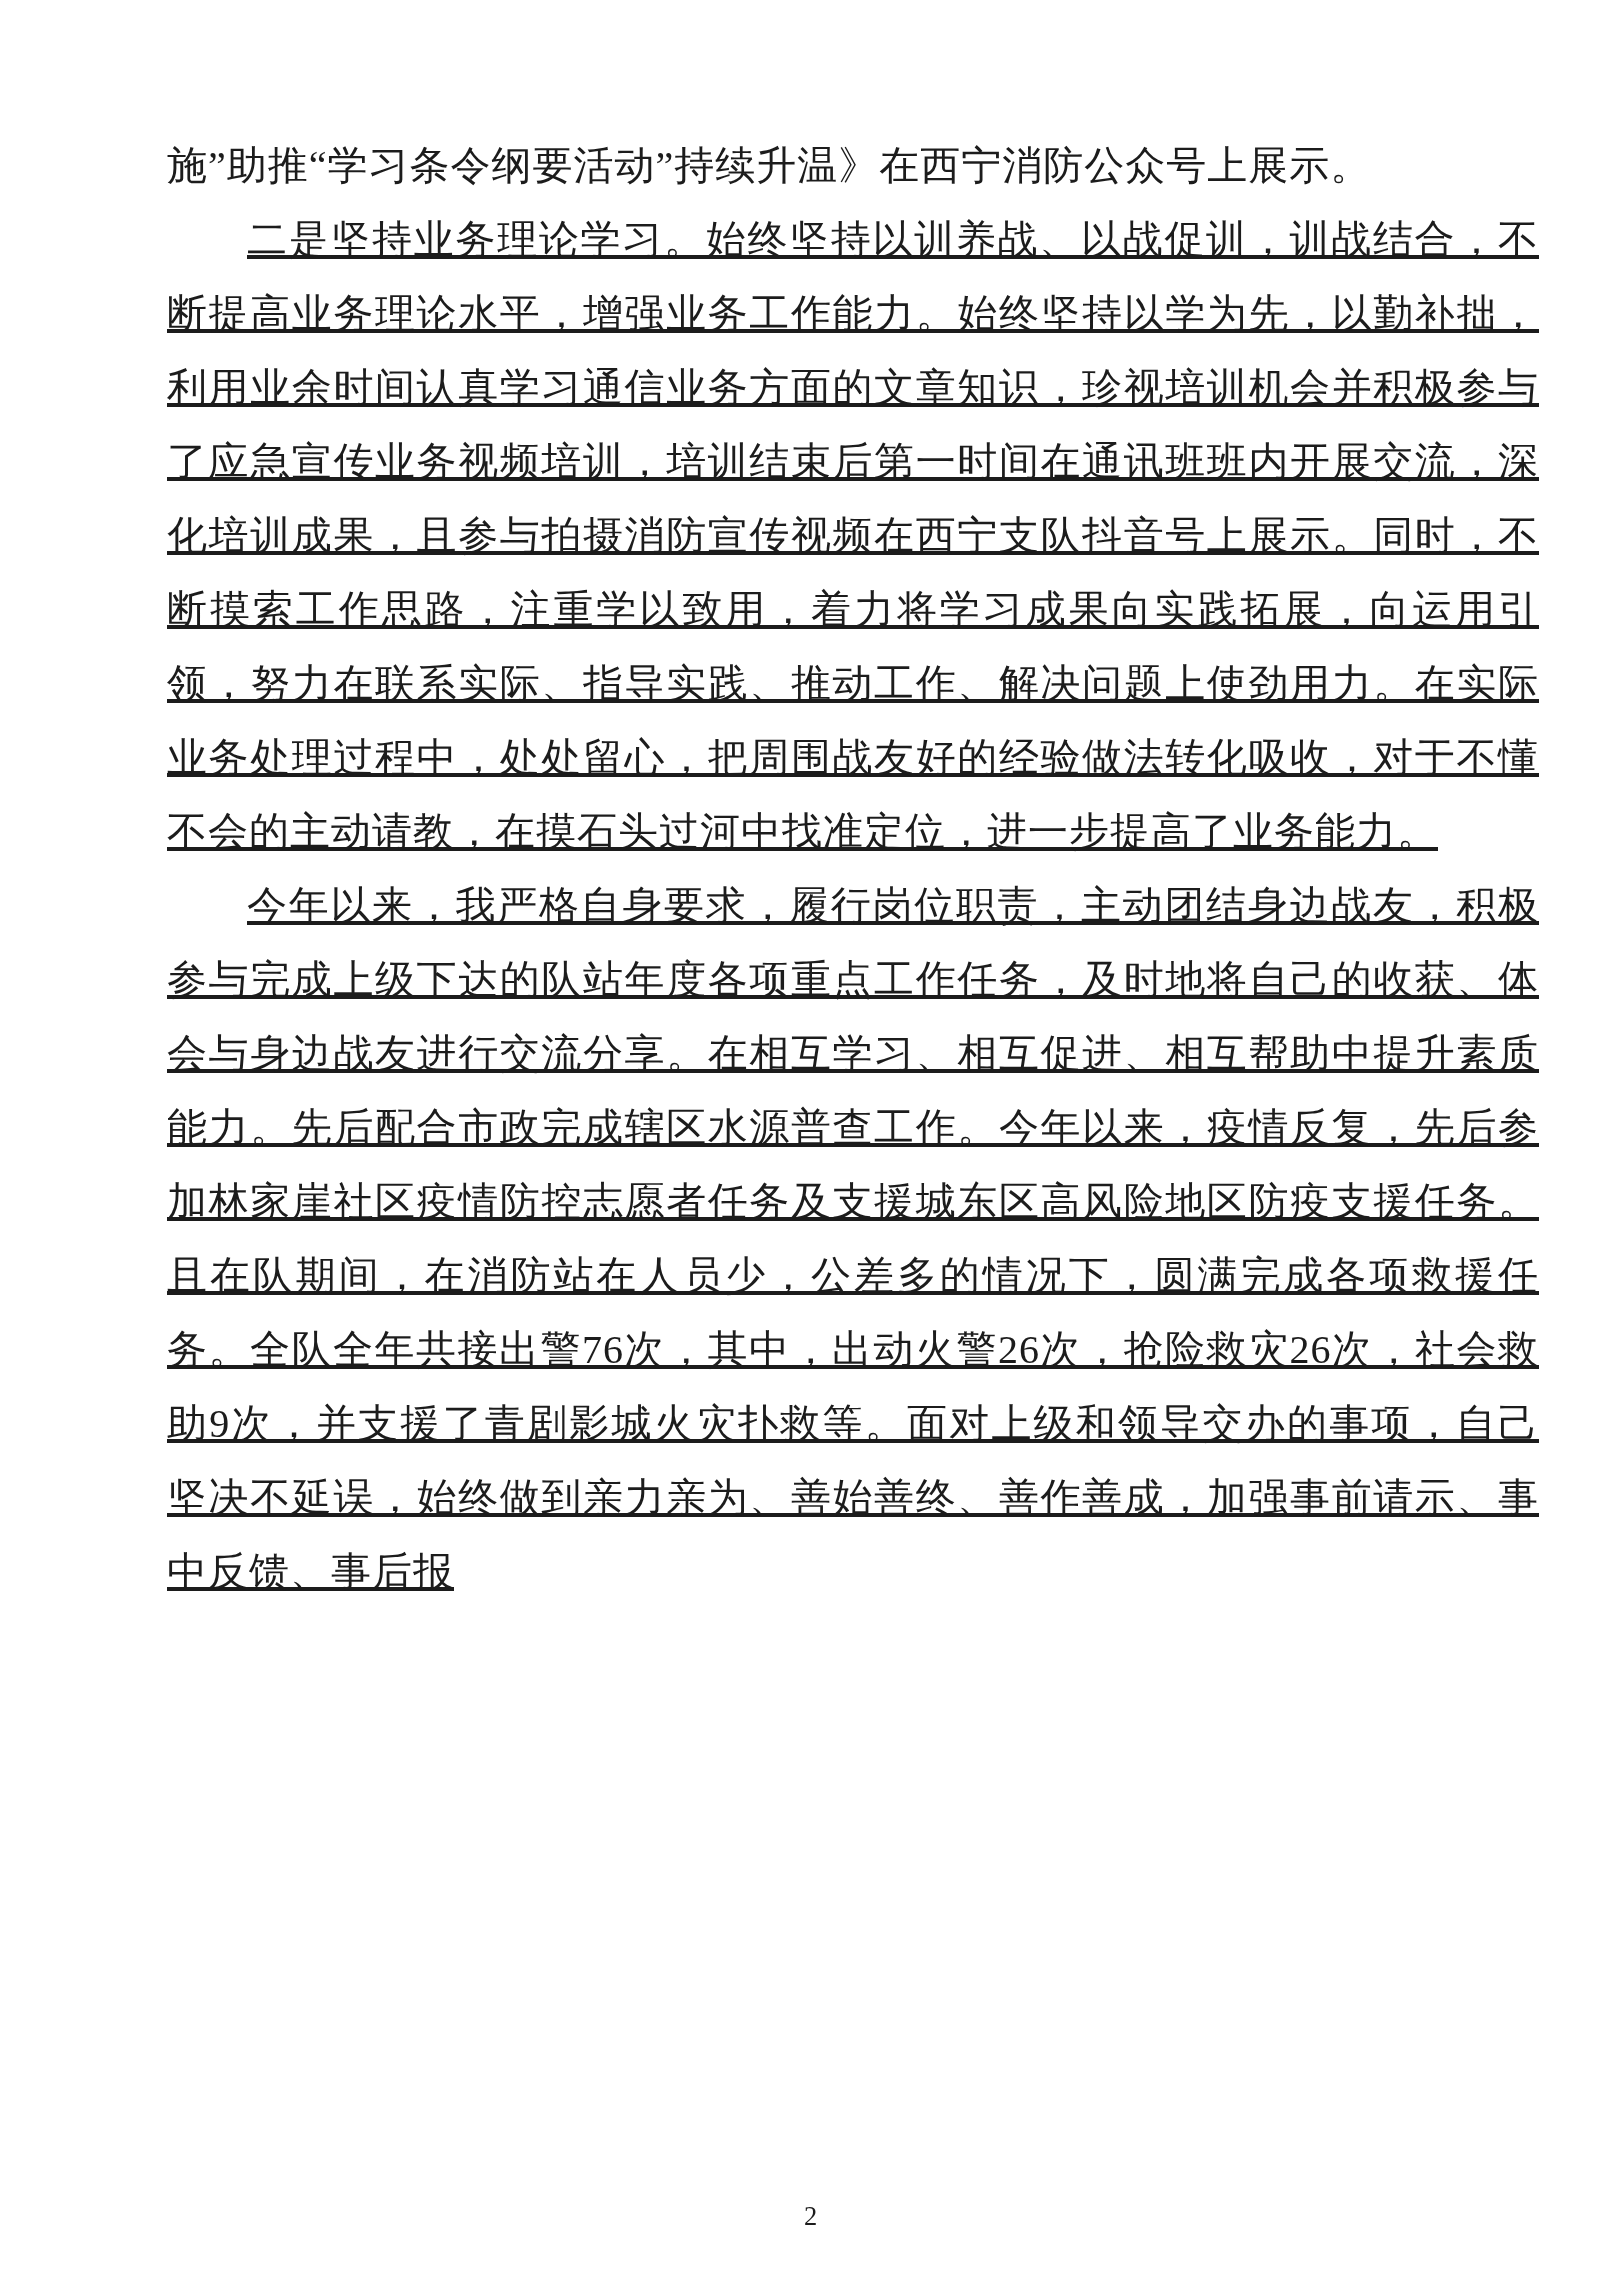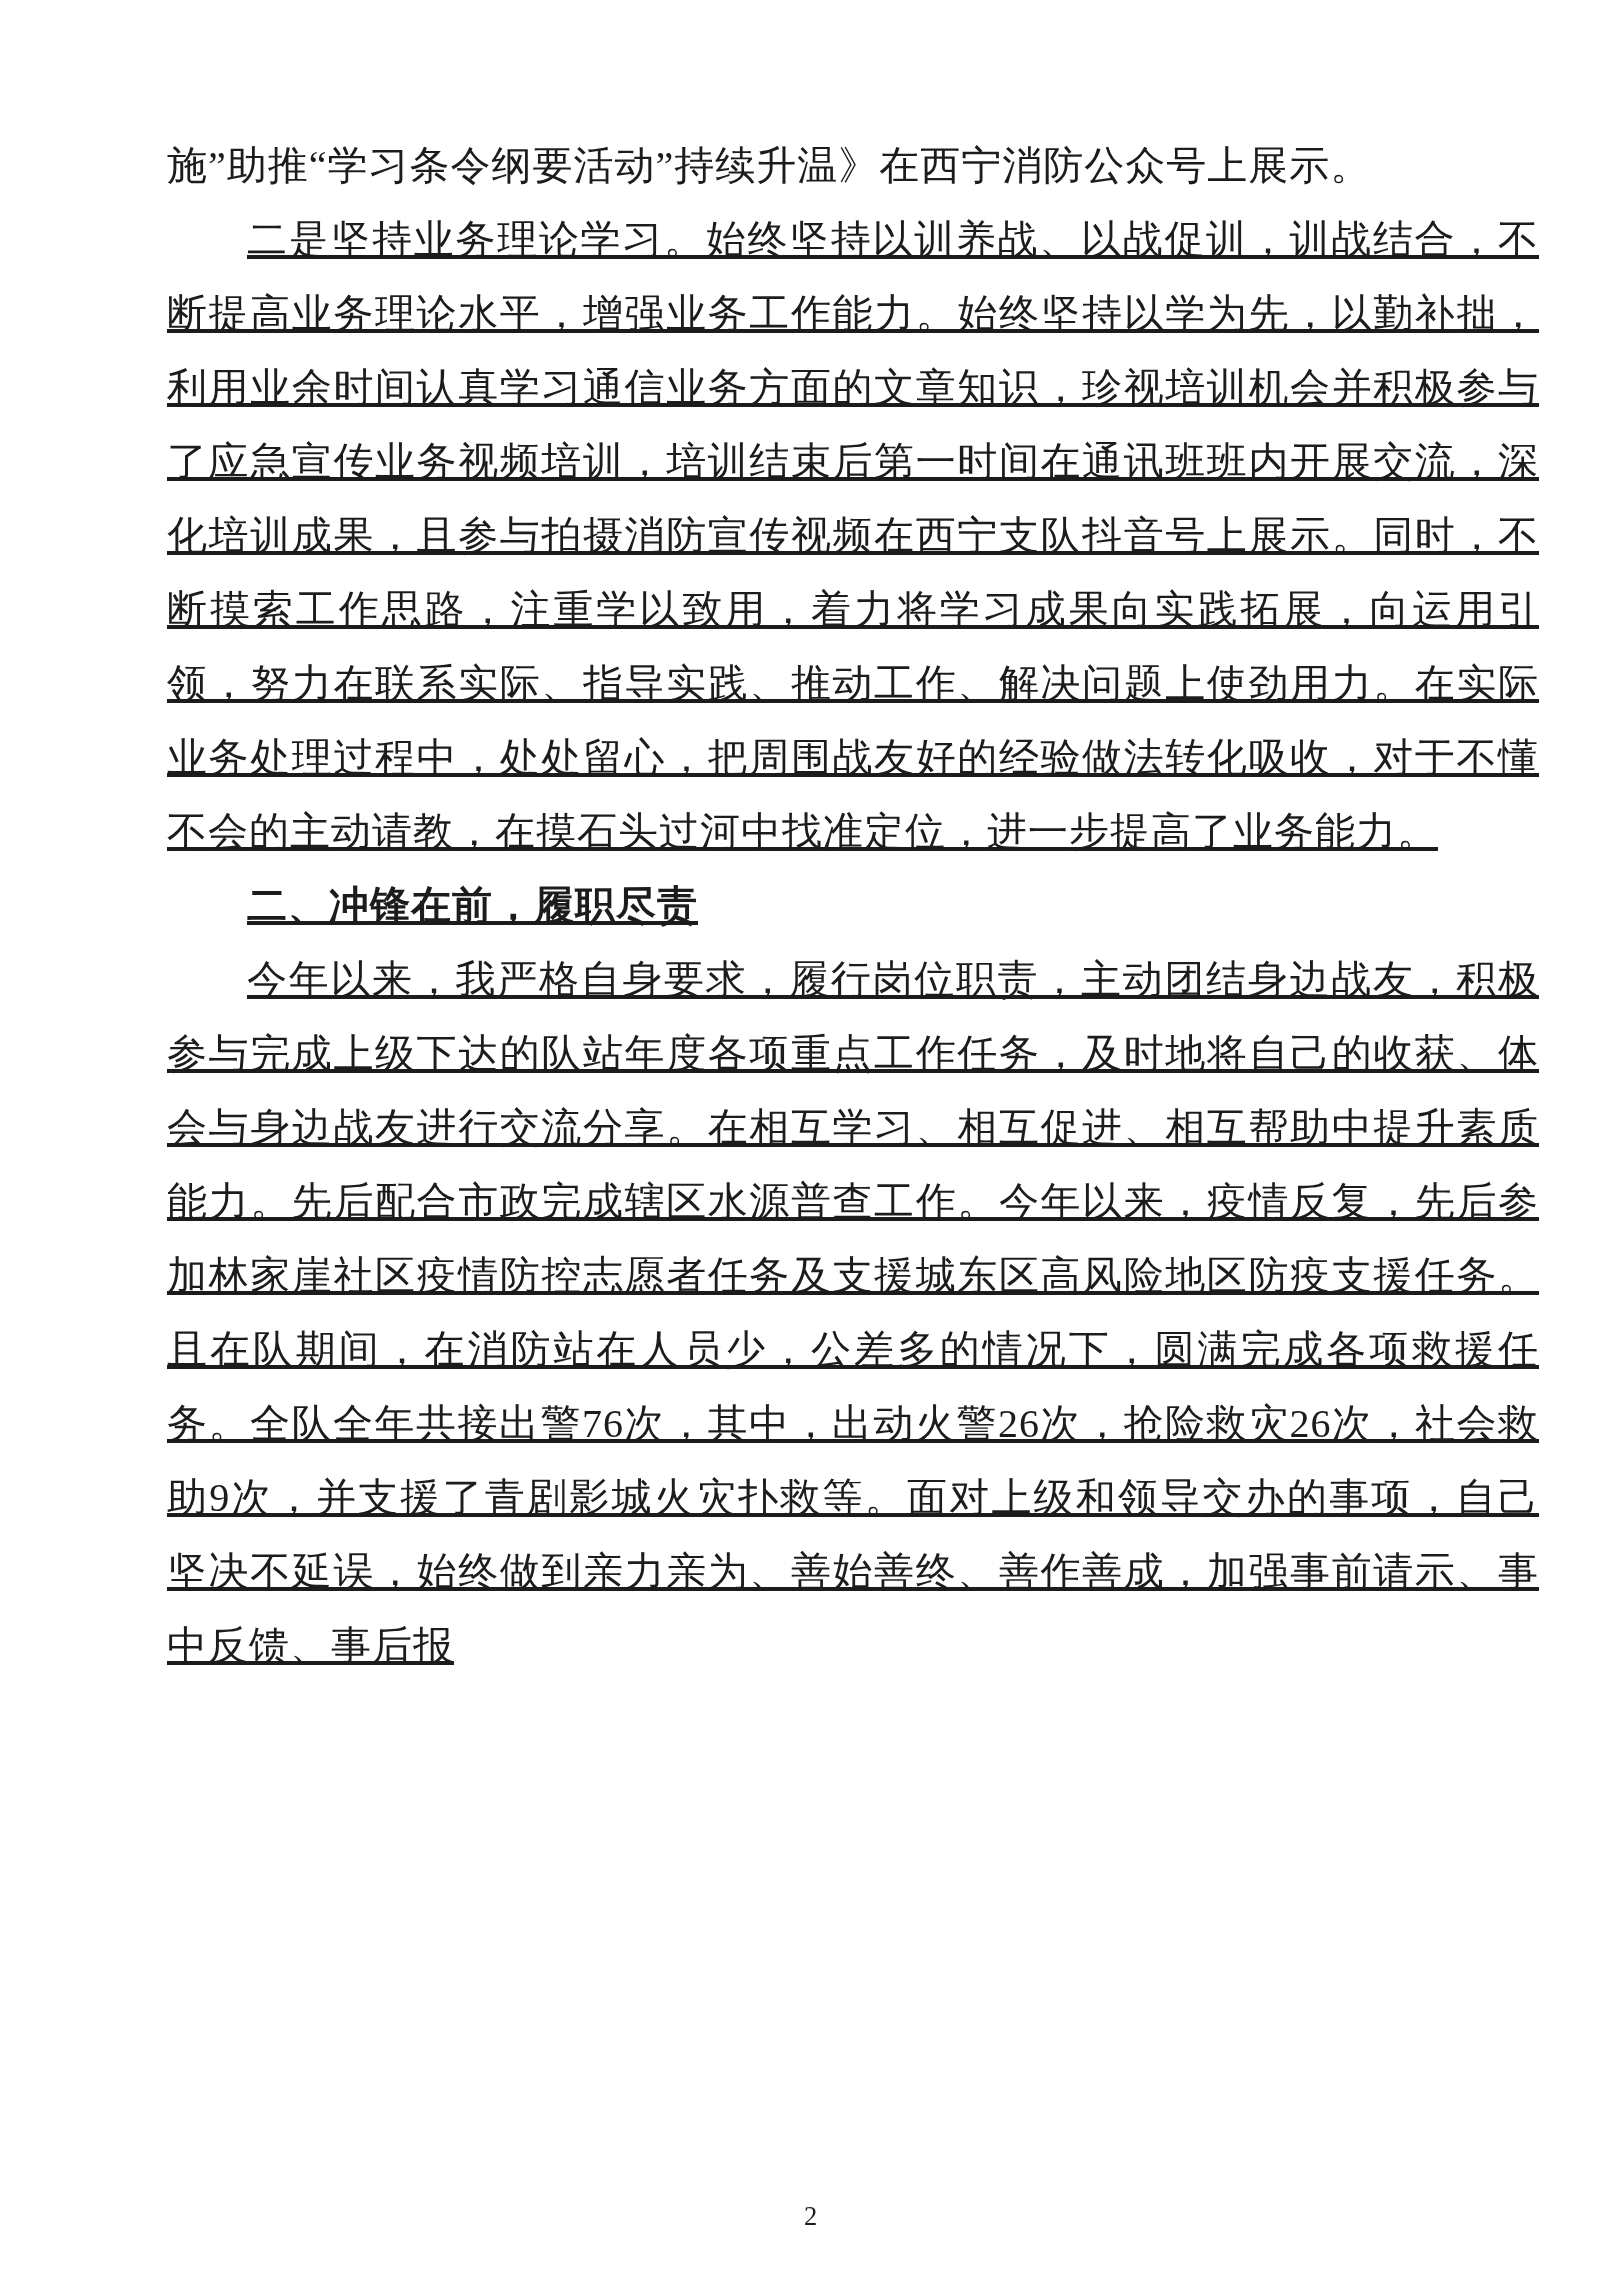--- a/index.html
+++ b/index.html
@@ -46,18 +46,17 @@
       color: #1c1c1c;
     }
   </style>
 </head>
 <body>
 
 <div class="page">
   <div class="content">
     <p class="para">施”助推“学习条令纲要活动”持续升温》在西宁消防公众号上展示。</p>
     <p class="para indent">二是坚持业务理论学习。始终坚持以训养战、以战促训，训战结合，不断提高业务理论水平，增强业务工作能力。始终坚持以学为先，以勤补拙，利用业余时间认真学习通信业务方面的文章知识，珍视培训机会并积极参与了应急宣传业务视频培训，培训结束后第一时间在通讯班班内开展交流，深化培训成果，且参与拍摄消防宣传视频在西宁支队抖音号上展示。同时，不断摸索工作思路，注重学以致用，着力将学习成果向实践拓展，向运用引领，努力在联系实际、指导实践、推动工作、解决问题上使劲用力。在实际业务处理过程中，处处留心，把周围战友好的经验做法转化吸收，对于不懂不会的主动请教，在摸石头过河中找准定位，进一步提高了业务能力。</p>
-    <h2 class="heading indent">二、冲锋在前，履职尽责</h2>
     <p class="para indent">今年以来，我严格自身要求，履行岗位职责，主动团结身边战友，积极参与完成上级下达的队站年度各项重点工作任务，及时地将自己的收获、体会与身边战友进行交流分享。在相互学习、相互促进、相互帮助中提升素质能力。先后配合市政完成辖区水源普查工作。今年以来，疫情反复，先后参加林家崖社区疫情防控志愿者任务及支援城东区高风险地区防疫支援任务。且在队期间，在消防站在人员少，公差多的情况下，圆满完成各项救援任务。全队全年共接出警76次，其中，出动火警26次，抢险救灾26次，社会救助9次，并支援了青剧影城火灾扑救等。面对上级和领导交办的事项，自己坚决不延误，始终做到亲力亲为、善始善终、善作善成，加强事前请示、事中反馈、事后报</p>
   </div>
   <div class="page-number">2</div>
 </div>
 
 
 </body></html>

